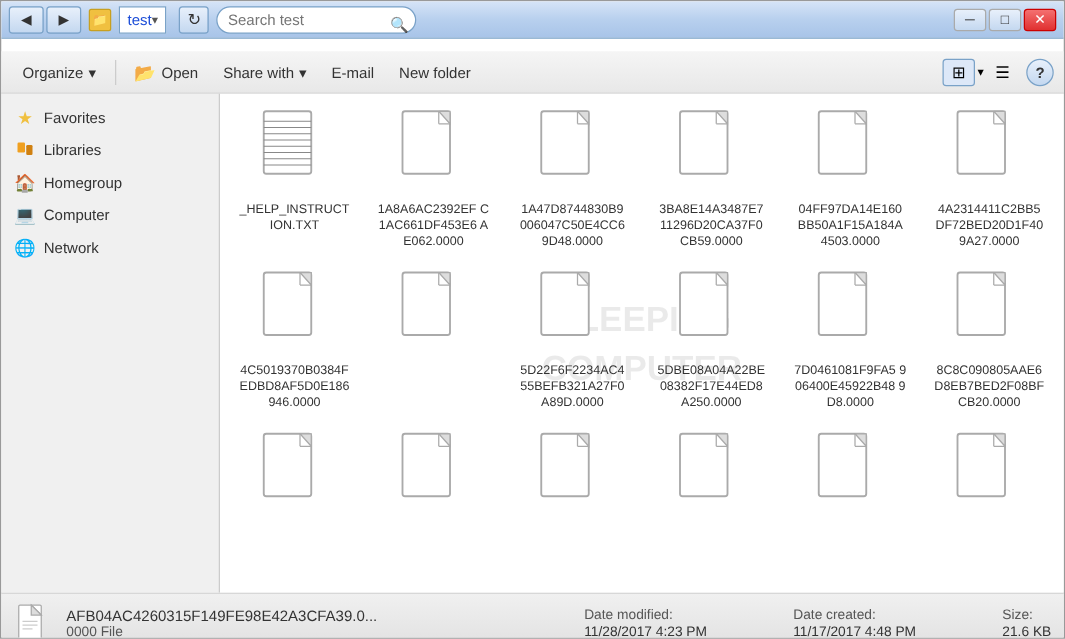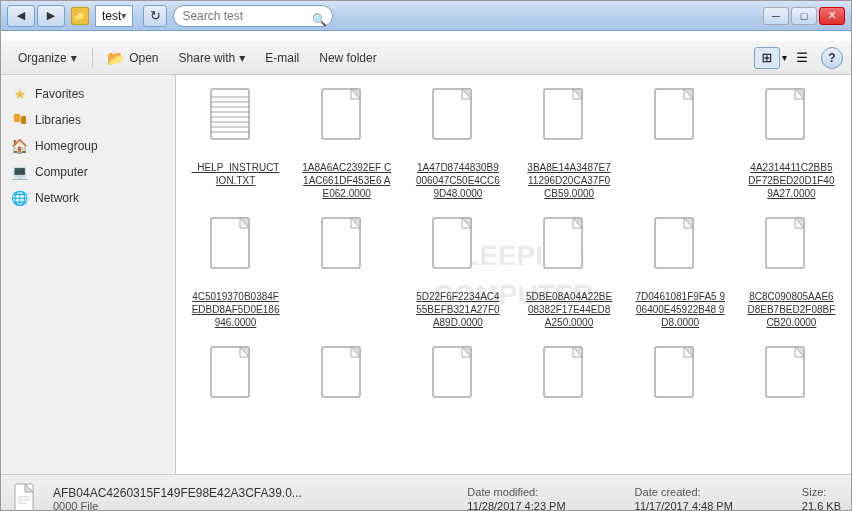--- a/index.html
+++ b/index.html
@@ -53,21 +53,21 @@
     .address-bar {
       flex: 1;
       height: 22px;
       border: 1px solid #7aa2c8;
       background: white;
       padding: 0 6px;
       font-size: 12px;
       display: flex; align-items: center; justify-content: space-between;
       margin-right: 4px;
     }
-    .address-bar-text { color: #0f172a; }
+    .address-bar-text { color: #1d4ed8; }
     .address-dropdown { font-size: 10px; color: #555; cursor: pointer; }
     .refresh-btn {
       width: 24px; height: 22px;
       background: linear-gradient(to bottom, #e8f0fb, #c4d8f0);
       border: 1px solid #7aa2c8;
       border-radius: 3px;
       cursor: pointer;
       display: flex; align-items: center; justify-content: center;
       font-size: 13px; color: #333;
     }
@@ -229,21 +229,20 @@
       position: relative;
       margin-bottom: 4px;
     }
     .file-icon svg { width: 100%; height: 100%; }
     .file-name {
       font-size: 10px;
       color: #333;
       word-break: break-all;
       max-width: 90px;
       line-height: 1.3;
-      text-decoration: underline;
     }
 
     
     .status-bar {
       height: 48px;
       background: linear-gradient(to bottom, #f0f0f0, #e0e0e0);
       border-top: 1px solid #ccc;
       display: flex;
       align-items: center;
       padding: 0 10px;
@@ -423,20 +422,23 @@
 11296D20CA37F0
 CB59.0000</div>
   </div>
         <div class="file-item">
     <div class="file-icon"><svg width="60" height="70" viewBox="0 0 60 70">
       <rect x="5" y="2" width="38" height="50" rx="2" fill="white" stroke="#aaa" stroke-width="1.5"></rect>
       <polyline points="34,2 43,2 43,12 34,2" fill="#ddd" stroke="#aaa" stroke-width="1"></polyline>
       <line x1="34" y1="2" x2="34" y2="12" stroke="#aaa" stroke-width="1"></line>
       <line x1="34" y1="12" x2="43" y2="12" stroke="#aaa" stroke-width="1"></line>
     </svg></div>
+    <div class="file-name">04FF97DA14E160
+BB50A1F15A184A
+4503.0000</div>
   </div>
         <div class="file-item">
     <div class="file-icon"><svg width="60" height="70" viewBox="0 0 60 70">
       <rect x="5" y="2" width="38" height="50" rx="2" fill="white" stroke="#aaa" stroke-width="1.5"></rect>
       <polyline points="34,2 43,2 43,12 34,2" fill="#ddd" stroke="#aaa" stroke-width="1"></polyline>
       <line x1="34" y1="2" x2="34" y2="12" stroke="#aaa" stroke-width="1"></line>
       <line x1="34" y1="12" x2="43" y2="12" stroke="#aaa" stroke-width="1"></line>
     </svg></div>
     <div class="file-name">4A2314411C2BB5
 DF72BED20D1F40

